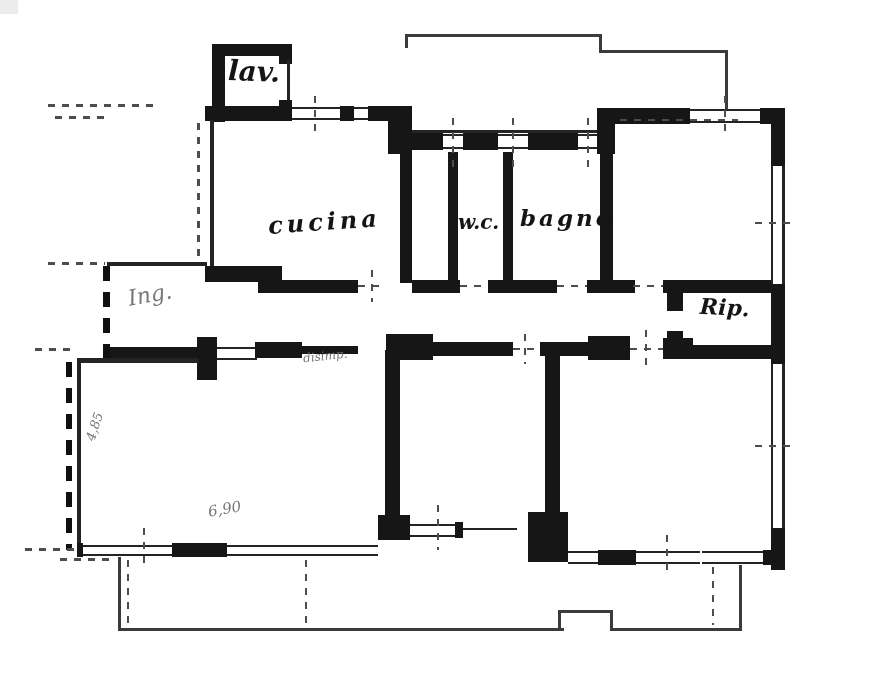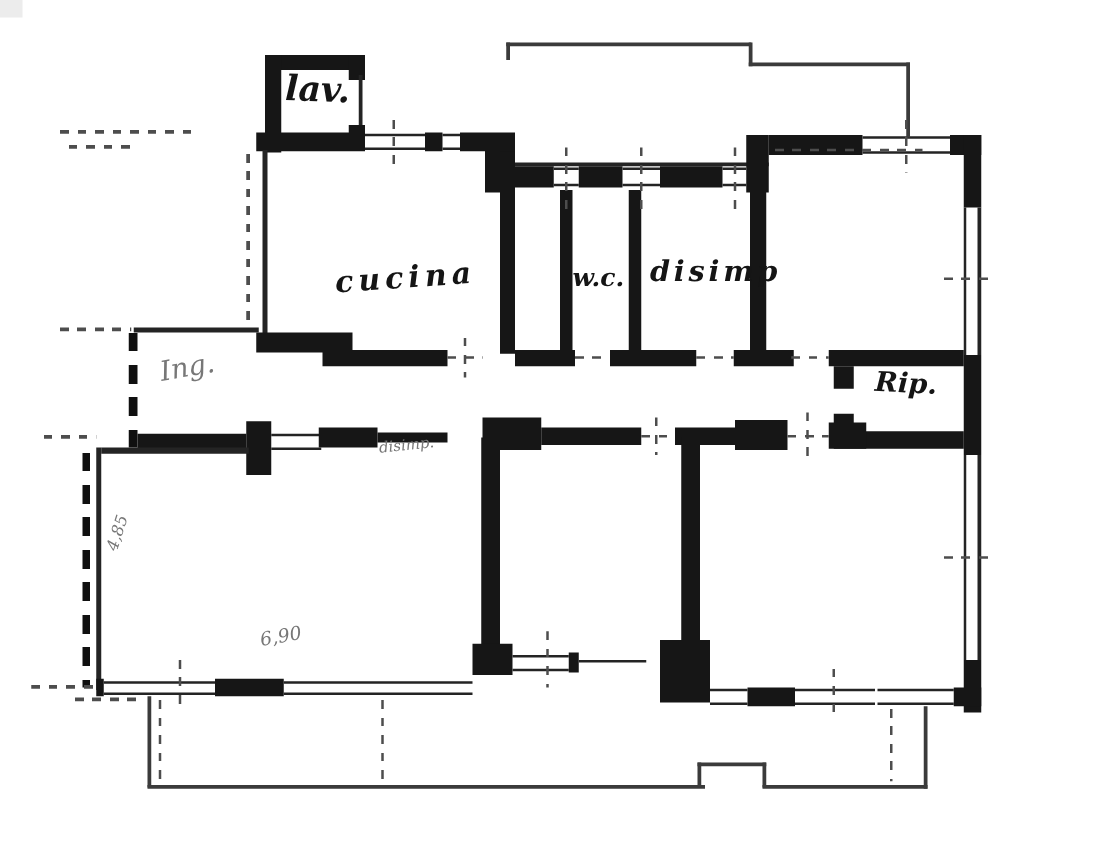--- a/index.html
+++ b/index.html
@@ -152,20 +152,20 @@
       <div class="el dh" style="left: 633px; top: 285px; width: 30px; height: 2px;"></div>
       <div class="el dh" style="left: 513px; top: 348px; width: 27px; height: 2px;"></div>
       <div class="el dh" style="left: 630px; top: 348px; width: 33px; height: 2px;"></div>
       <div class="el dh" style="left: 48px; top: 104px; width: 105px; height: 3px;"></div>
       <div class="el dh" style="left: 55px; top: 116px; width: 50px; height: 3px;"></div>
     </div>
 
   <div class="label" style="left:228px; top:58px; font-size:28px; transform:rotate(2deg);">lav.</div>
   <div class="label" style="left:268px; top:210px; font-size:24px; letter-spacing:4px; transform:rotate(-4deg);">cucina</div>
   <div class="label" style="left:458px; top:212px; font-size:20px;">w.c.</div>
-  <div class="label" style="left:520px; top:206px; font-size:23px; letter-spacing:3px;">disimp</div>
+  <div class="label" style="left:520px; top:206px; font-size:23px; letter-spacing:3px;">bagno</div>
   <div class="label" style="left:700px; top:296px; font-size:22px; transform:rotate(3deg);">Rip.</div>
   <div class="label faint" style="left:128px; top:284px; font-size:22px; transform:rotate(-10deg);">Ing.</div>
   <div class="label faint" style="left:303px; top:350px; font-size:12px; transform:rotate(-6deg);">disimp.</div>
 
   <div class="label faint" style="left:80px; top:420px; font-size:13px; transform:rotate(-72deg);">4,85</div>
   <div class="label faint" style="left:208px; top:502px; font-size:15px; transform:rotate(-10deg);">6,90</div>
 </div>
 
 </body></html>

